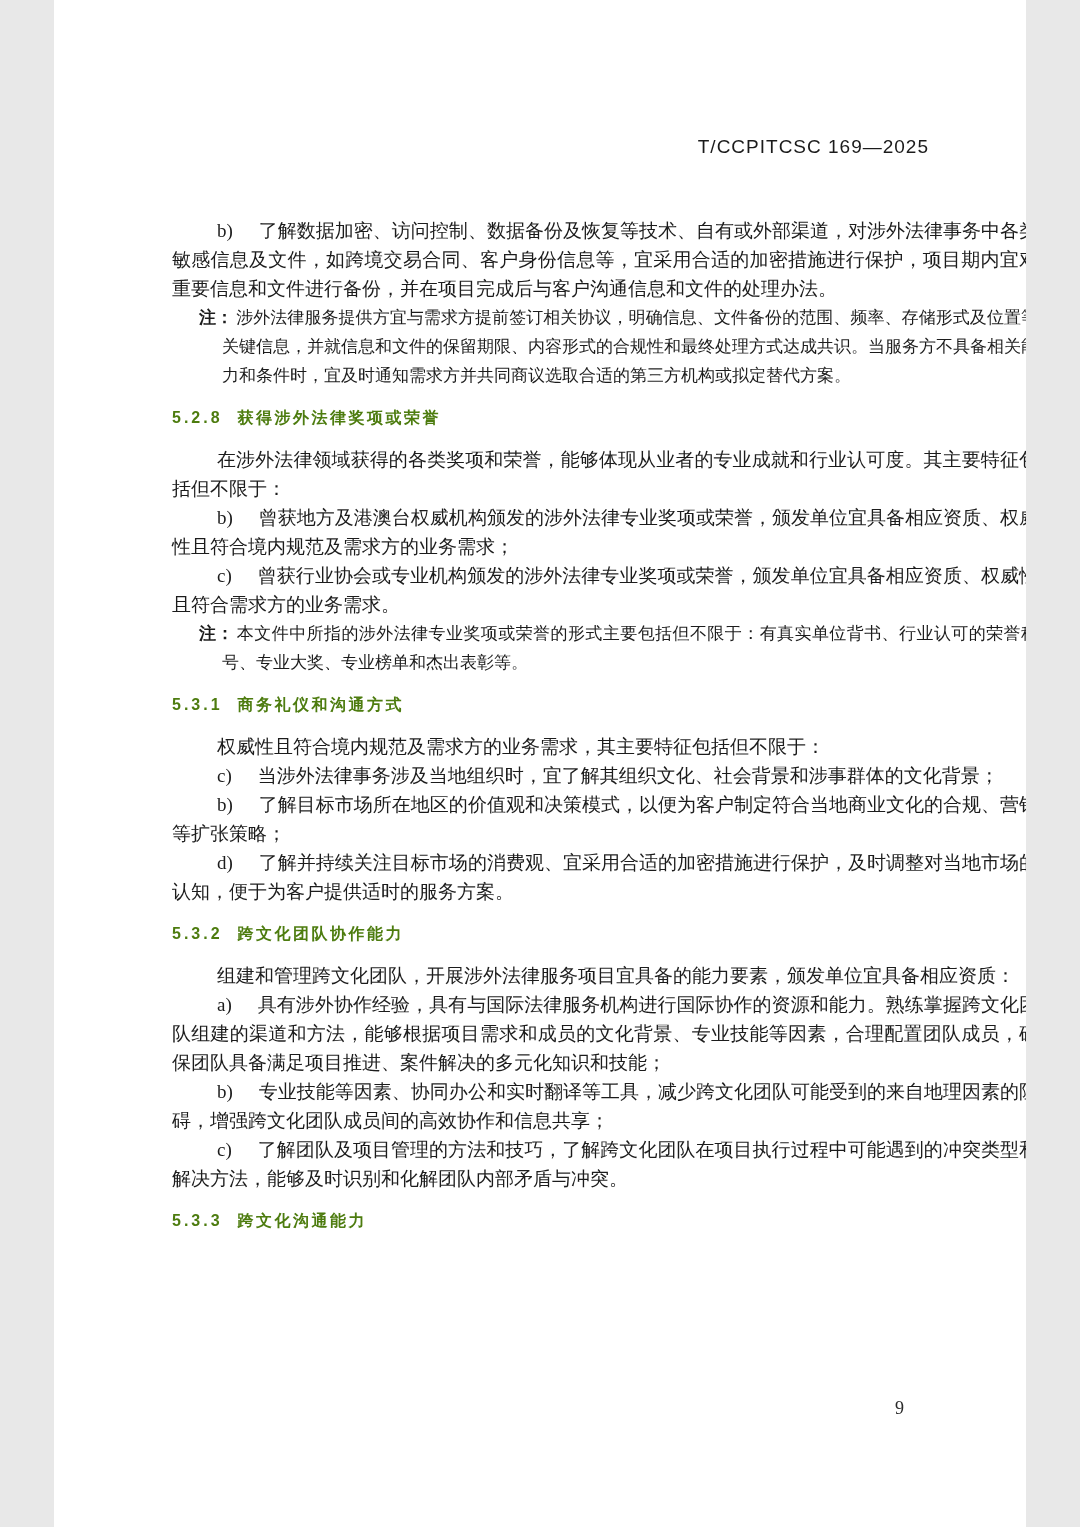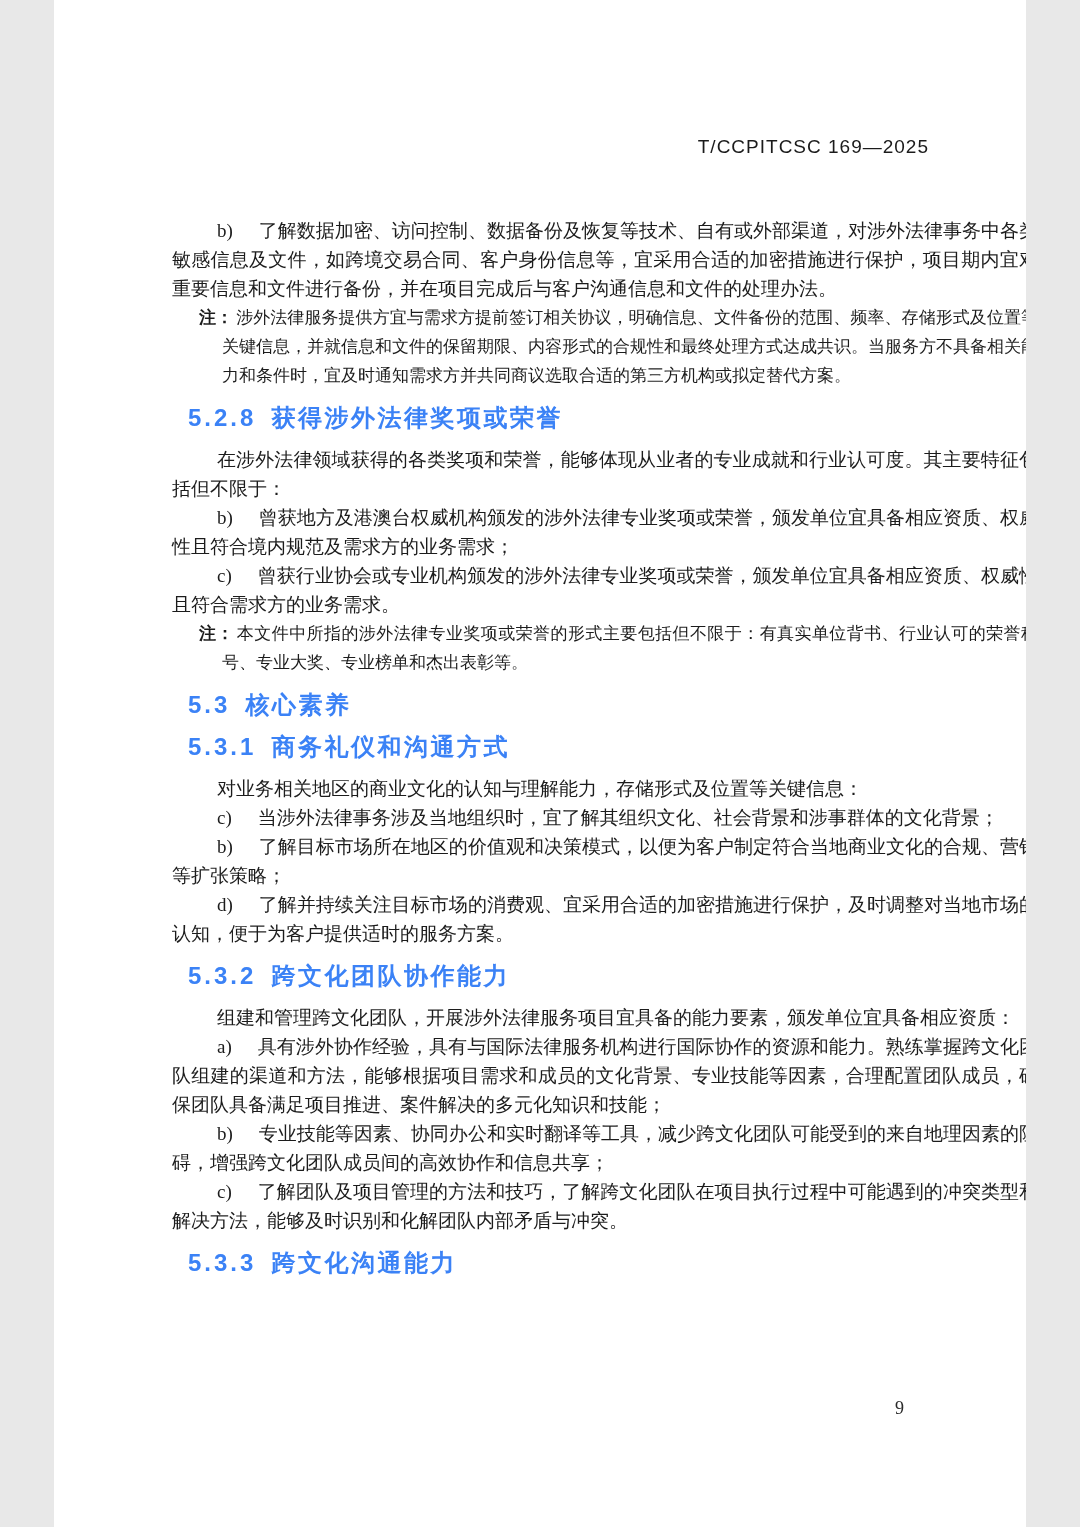--- a/index.html
+++ b/index.html
@@ -51,25 +51,25 @@
     padding-left: 23px;
     text-indent: -23px;
   }
   .note-label {
     font-family: "Liberation Sans", "DejaVu Sans", sans-serif;
     font-weight: bold;
     margin-right: 3px;
   }
   .heading {
     font-family: "Liberation Sans", "DejaVu Sans", sans-serif;
-    font-size: 24px;
+    font-size: 16px;
     font-weight: 600;
     line-height: 29px;
-    margin: 13px 16px;
-    color: #3b82f6;
+    margin: 13px 0;
+    color: #4d7c0f;
   }
   .h-num {
     letter-spacing: 3px;
     margin-right: 15px;
   }
   .h-title {
     letter-spacing: 2.5px;
   }
   .page-number {
     position: absolute;
@@ -97,25 +97,24 @@
 
     <p class="para">在涉外法律领域获得的各类奖项和荣誉，能够体现从业者的专业成就和行业认可度。其主要特征包括但不限于：</p>
 
 
     <p class="item"><span class="item-label">b)</span><span class="item-text">曾获地方及港澳台权威机构颁发的涉外法律专业奖项或荣誉，颁发单位宜具备相应资质、权威性且符合境内规范及需求方的业务需求；</span></p>
 
     <p class="item"><span class="item-label">c)</span><span class="item-text">曾获行业协会或专业机构颁发的涉外法律专业奖项或荣誉，颁发单位宜具备相应资质、权威性且符合需求方的业务需求。</span></p>
 
     <p class="note"><span class="note-label">注：</span><span class="note-text">本文件中所指的涉外法律专业奖项或荣誉的形式主要包括但不限于：有真实单位背书、行业认可的荣誉称号、专业大奖、专业榜单和杰出表彰等。</span></p>
 
-    <h2 class="heading"><span class="h-num">5.3</span><span class="h-title">核心素养</span></h2>
 
     <h2 class="heading"><span class="h-num">5.3.1</span><span class="h-title">商务礼仪和沟通方式</span></h2>
 
-    <p class="para">对业务相关地区的商业文化的认知与理解能力，存储形式及位置等关键信息：</p>
+    <p class="para">权威性且符合境内规范及需求方的业务需求，其主要特征包括但不限于：</p>
 
 
     <p class="item"><span class="item-label">c)</span><span class="item-text">当涉外法律事务涉及当地组织时，宜了解其组织文化、社会背景和涉事群体的文化背景；</span></p>
 
     <p class="item"><span class="item-label">b)</span><span class="item-text">了解目标市场所在地区的价值观和决策模式，以便为客户制定符合当地商业文化的合规、营销等扩张策略；</span></p>
 
     <p class="item"><span class="item-label">d)</span><span class="item-text">了解并持续关注目标市场的消费观、宜采用合适的加密措施进行保护，及时调整对当地市场的认知，便于为客户提供适时的服务方案。</span></p>
 
     <h2 class="heading"><span class="h-num">5.3.2</span><span class="h-title">跨文化团队协作能力</span></h2>
 

